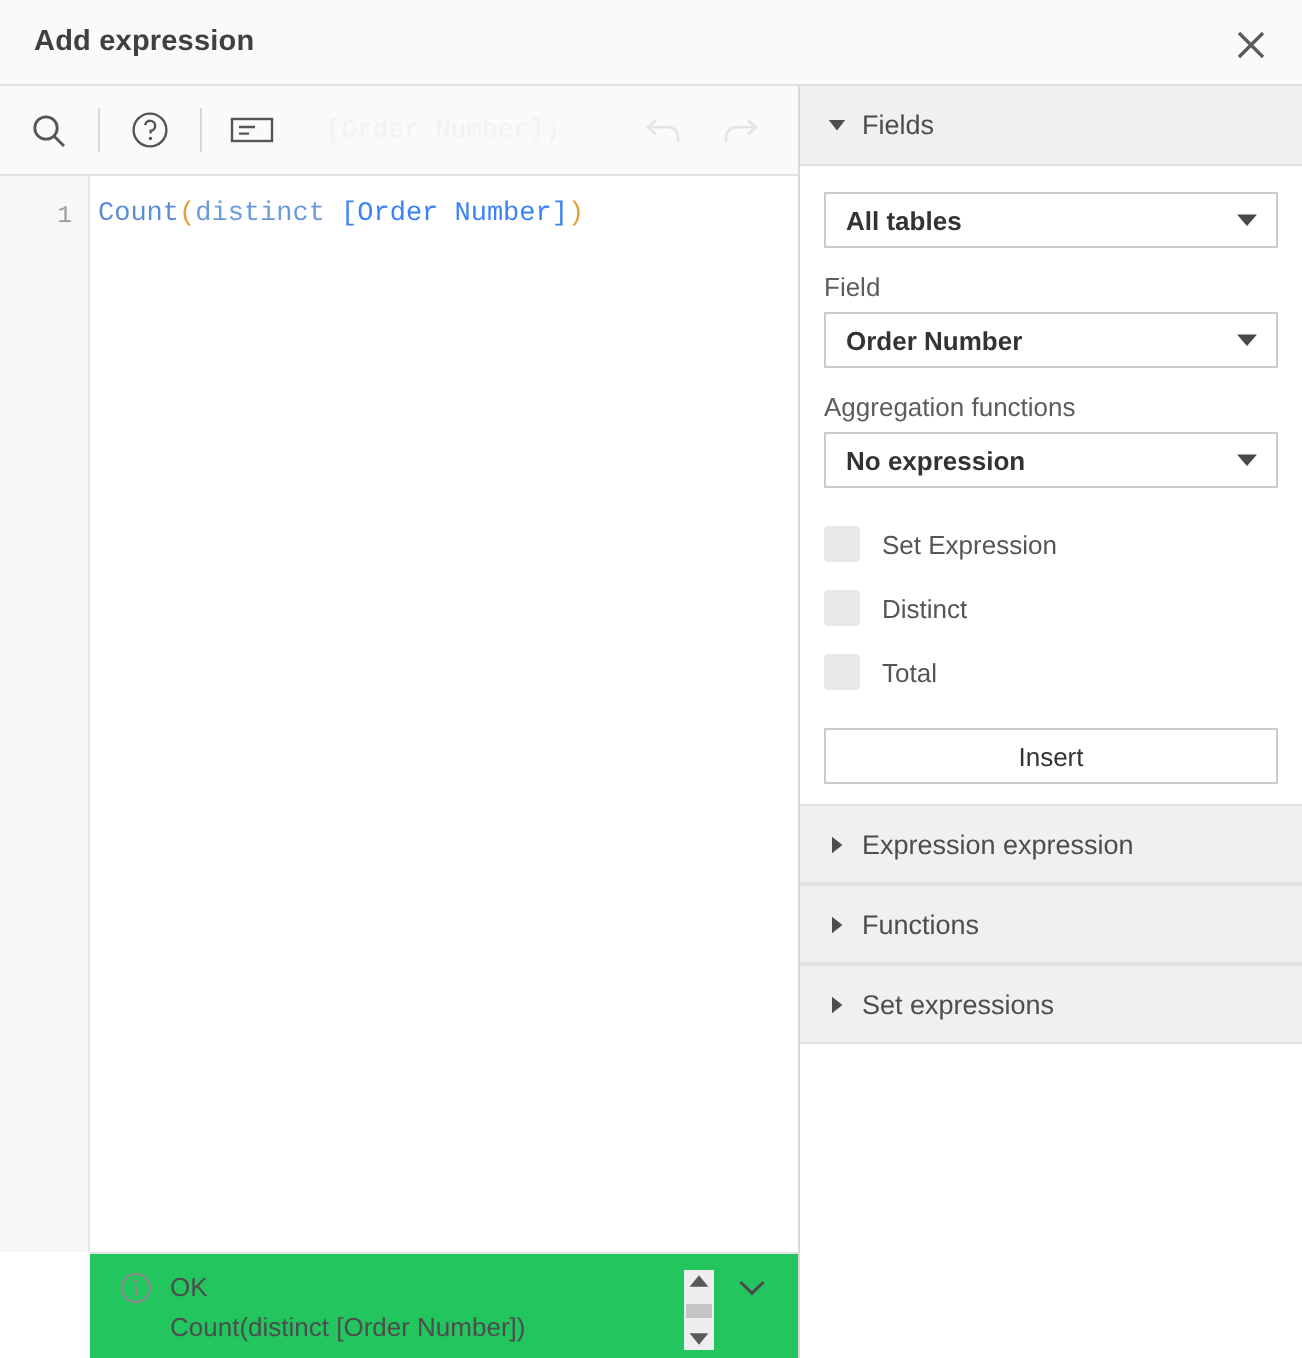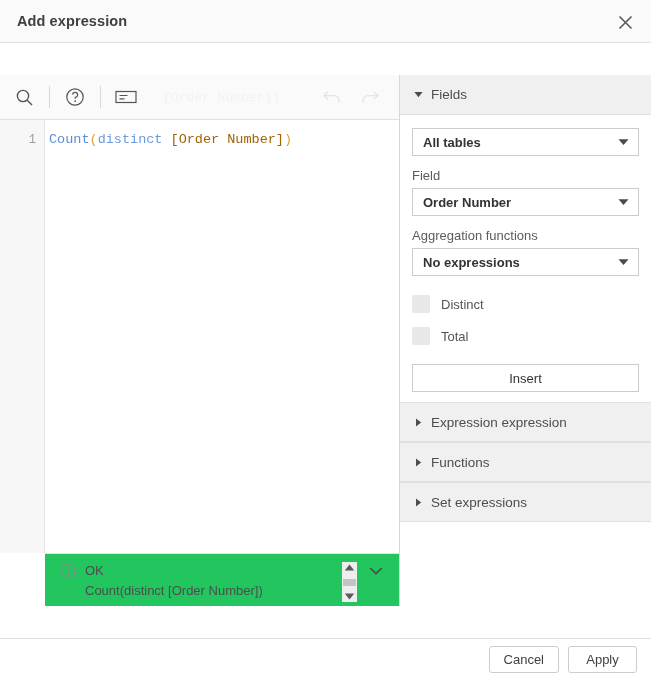--- a/index.html
+++ b/index.html
@@ -11,21 +11,20 @@
     font-family: "Liberation Sans", sans-serif;
     -webkit-font-smoothing: antialiased;
   }
 
   .dialog {
     position: relative;
     width: 651px; height: 679px;
     background: #ffffff;
     display: flex;
     flex-direction: column;
-    gap: 32px;
   }
 
   
   .titlebar {
     position: relative;
     height: 43px;
     flex: 0 0 43px;
     background: #fafafa;
     border-bottom: 1px solid #e0e0e0;
     display: flex;
@@ -129,21 +128,21 @@
     padding: 11px 0 0 4px;
     font-family: "Liberation Mono", monospace;
     font-size: 13.5px;
     line-height: 18px;
     white-space: pre;
     overflow: hidden;
   }
   .tok-fn     { color: #5b8dd6; }
   .tok-kw     { color: #6b9bdb; }
   .tok-paren  { color: #e3a13c; }
-  .tok-field  { color: #a16207; }
+  .tok-field  { color: #3b82f6; }
   .tok-plain  { color: #333333; }
 
   
   .statusbar {
     flex: 0 0 auto;
     margin-left: 45px;
     background: #22c55e;
     border-top: 1px solid #e2e2e2;
     height: 53px;
     position: relative;
@@ -447,28 +446,32 @@
           <span>Order Number</span>
           <span class="sel-caret">
             <svg width="11" height="8" viewBox="0 0 11 8" aria-hidden="true">
                 <path d="M0.5 1.2 L10.5 1.2 L5.5 7 Z" fill="currentColor"></path>
               </svg>
           </span>
         </div>
 
         <div class="field-label">Aggregation functions</div>
         <div class="select">
-          <span>No expressions</span>
+          <span>No expression</span>
           <span class="sel-caret">
             <svg width="11" height="8" viewBox="0 0 11 8" aria-hidden="true">
                 <path d="M0.5 1.2 L10.5 1.2 L5.5 7 Z" fill="currentColor"></path>
               </svg>
           </span>
         </div>
 
+        <div class="checkrow">
+          <span class="checkbox"></span>
+          <span class="ck-label">Set Expression</span>
+        </div>
         <div class="checkrow">
           <span class="checkbox"></span>
           <span class="ck-label">Distinct</span>
         </div>
         <div class="checkrow">
           <span class="checkbox"></span>
           <span class="ck-label">Total</span>
         </div>
 
         <div class="insert-btn">Insert</div>
@@ -497,18 +500,14 @@
                 <path d="M1 0.4 L1 8.6 L6.2 4.5 Z" fill="currentColor"></path>
               </svg>
           </span>
           <span class="acc-label">Set expressions</span>
         </div>
       </div>
 
     </div>
   </div>
 
-  <div class="footer">
-    <div class="btn">Cancel</div>
-    <div class="btn">Apply</div>
-  </div>
 
 </div>
 
 </body></html>

